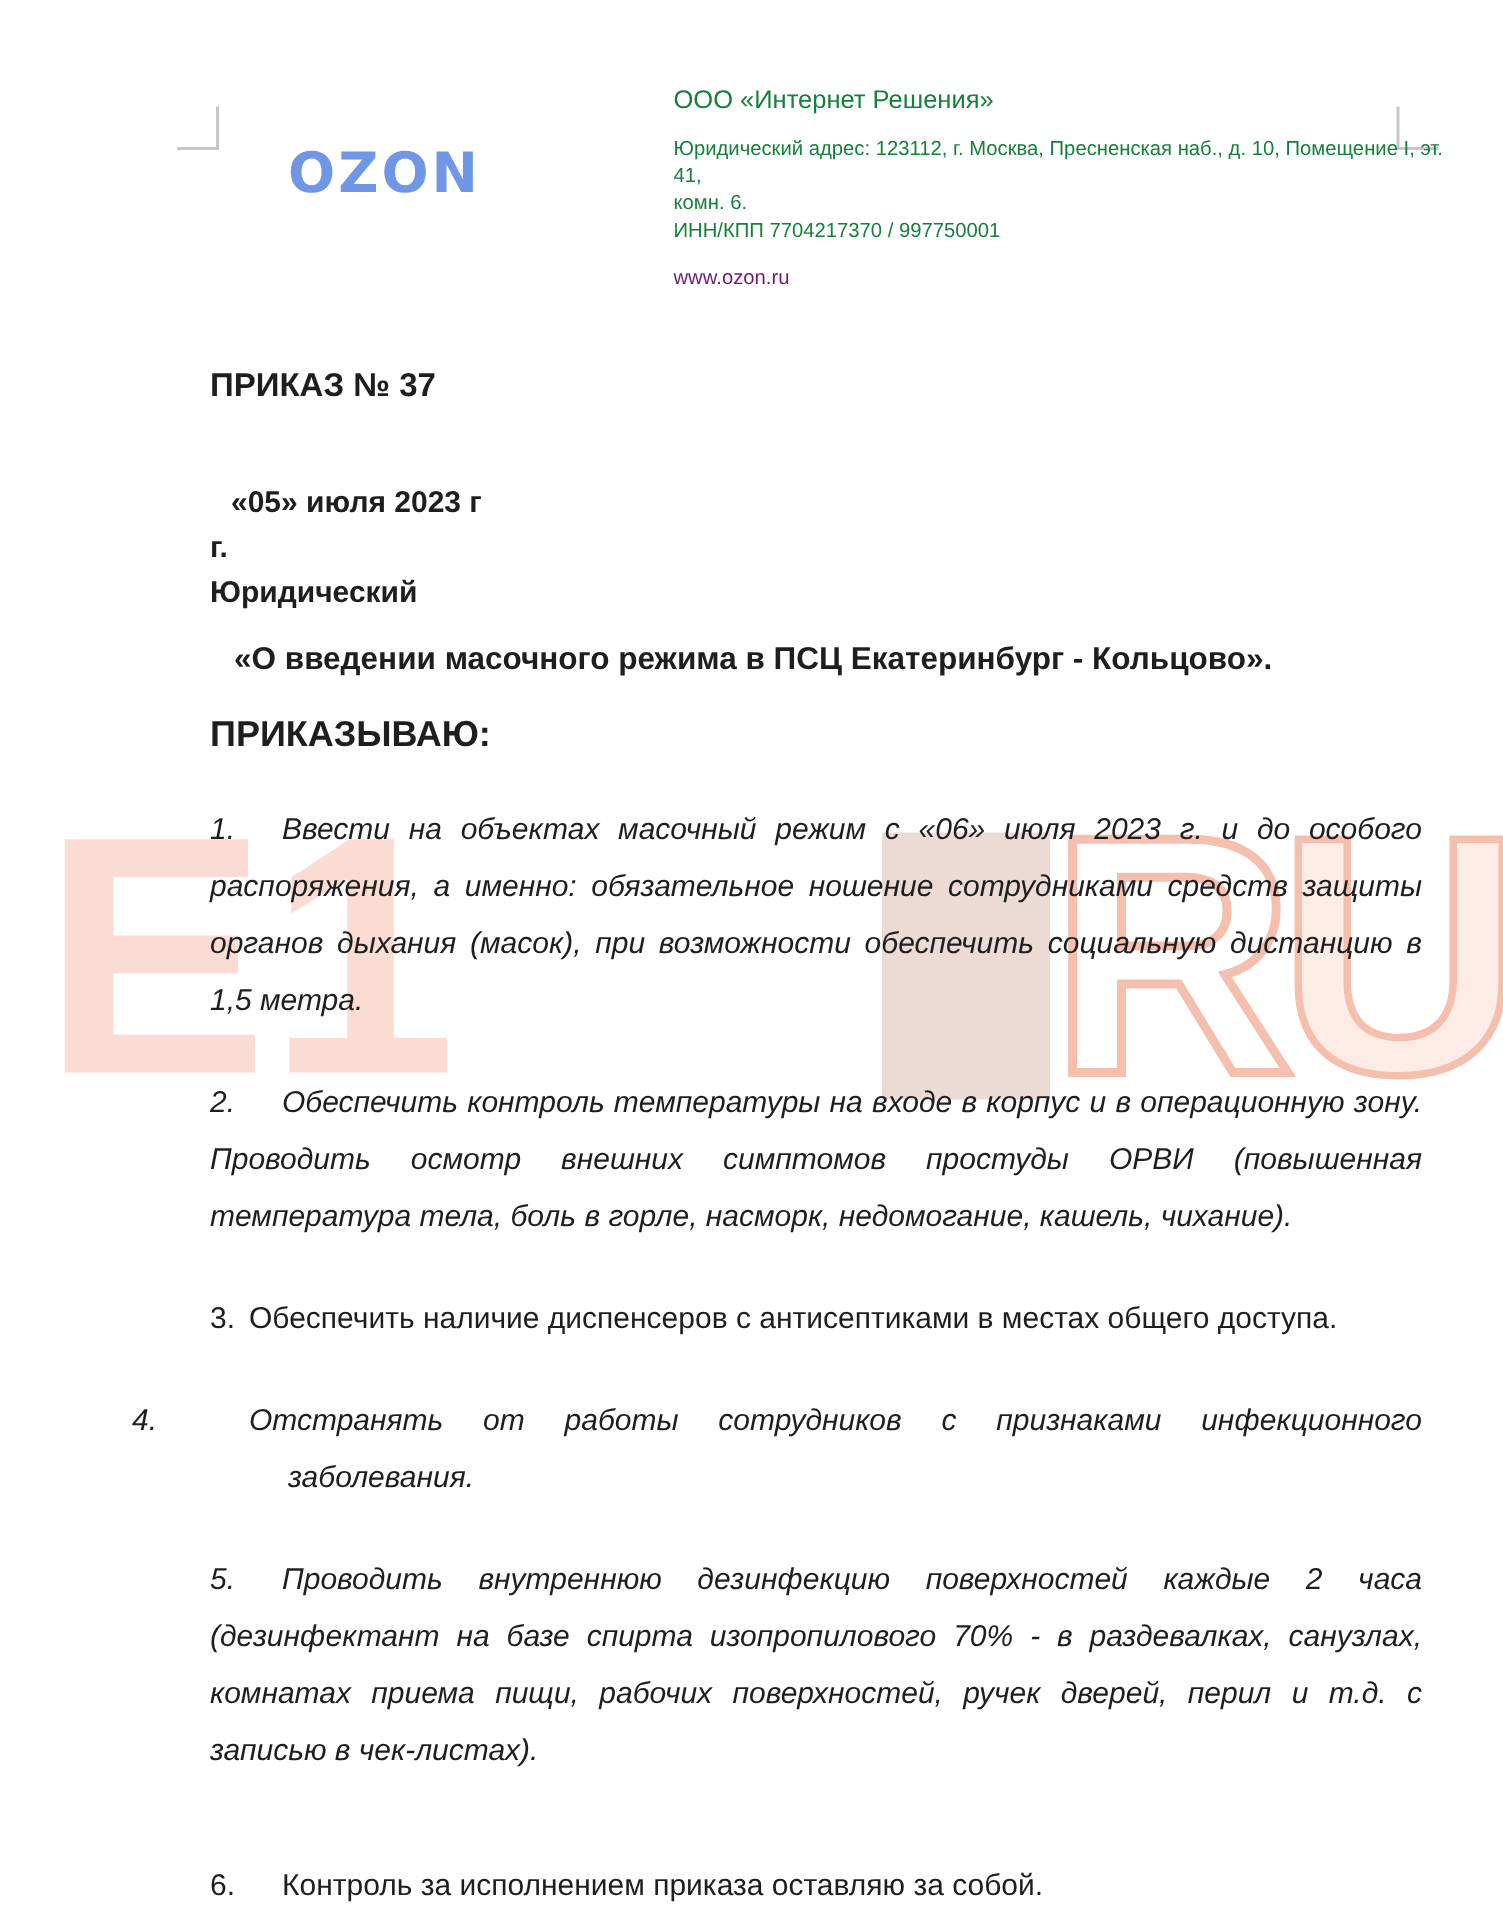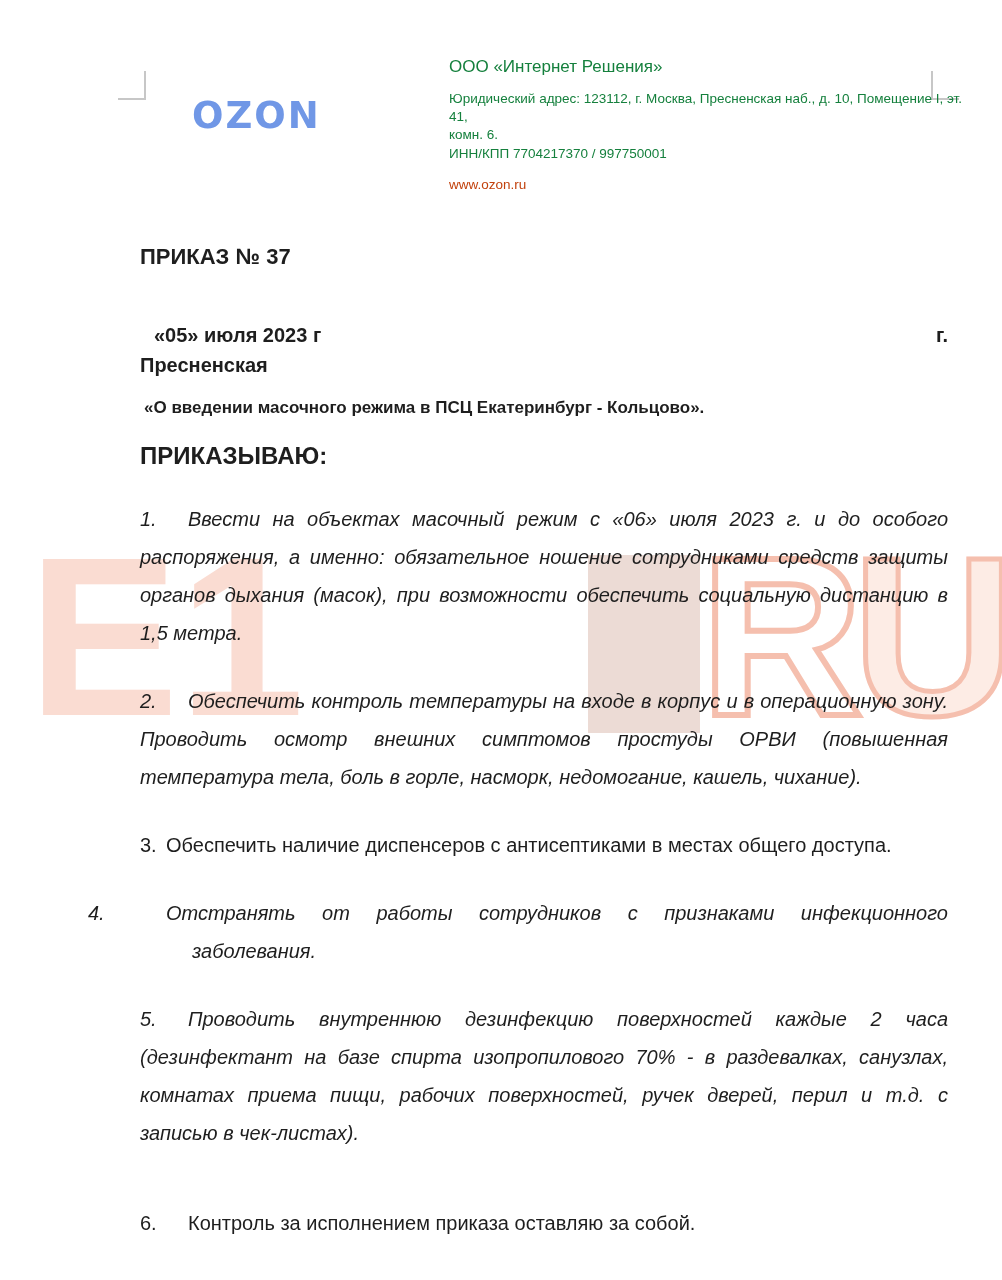--- a/index.html
+++ b/index.html
@@ -54,21 +54,21 @@
     margin: 0 0 13px 0;
   }
   .company-address {
     font-size: 13.5px;
     color: #15803d;
     line-height: 1.35;
     margin: 0;
   }
   .company-website {
     font-size: 13.5px;
-    color: #c2410c;
+    color: #701a75;
     margin: 14px 0 0 0;
   }
 
   
   .content {
     position: relative;
     z-index: 1;
     padding: 244px 54px 0 140px;
   }
   .doc-title {
@@ -76,32 +76,33 @@
     font-weight: bold;
     font-size: 22px;
     margin: 0 0 50px 0;
   }
   .date-row {
     display: flex;
     justify-content: space-between;
     font-weight: bold;
     font-size: 20px;
     line-height: 30px;
+    flex-direction: column;
   }
   .date-row .date { padding-left: 14px; }
   .city {
     font-weight: bold;
     font-size: 20px;
     line-height: 30px;
     margin: 0 0 18px 0;
   }
   .subject {
     font-weight: bold;
-    font-size: 17px;
-    margin: 0 0 24px 4px;
+    font-size: 21px;
+    margin: 0 0 24px 16px;
   }
   .preamble {
     font-size: 20px;
     line-height: 38px;
     text-align: justify;
     margin: 0 0 28px 0;
   }
   .resolution {
     font-weight: bold;
     font-size: 24px;
@@ -147,21 +148,21 @@
   </div>
 
   <div class="content">
 
     <h1 class="doc-title">ПРИКАЗ № 37</h1>
 
     <div class="date-row">
       <span class="date">«05» июля 2023 г</span>
       <span class="place-prefix">г.</span>
     </div>
-    <p class="city">Пресненская</p>
+    <p class="city">Юридический</p>
 
     <p class="subject">«О введении масочного режима в ПСЦ Екатеринбург - Кольцово».</p>
 
 
     <p class="resolution">ПРИКАЗЫВАЮ:</p>
 
     <p class="item just">
       <span class="num wide">1.</span><span>Ввести на объектах масочный режим с «06» июля 2023 г. и до особого распоряжения, а именно: обязательное ношение сотрудниками средств защиты органов дыхания (масок), при возможности обеспечить социальную дистанцию в 1,5 метра.</span>
     </p>
 

